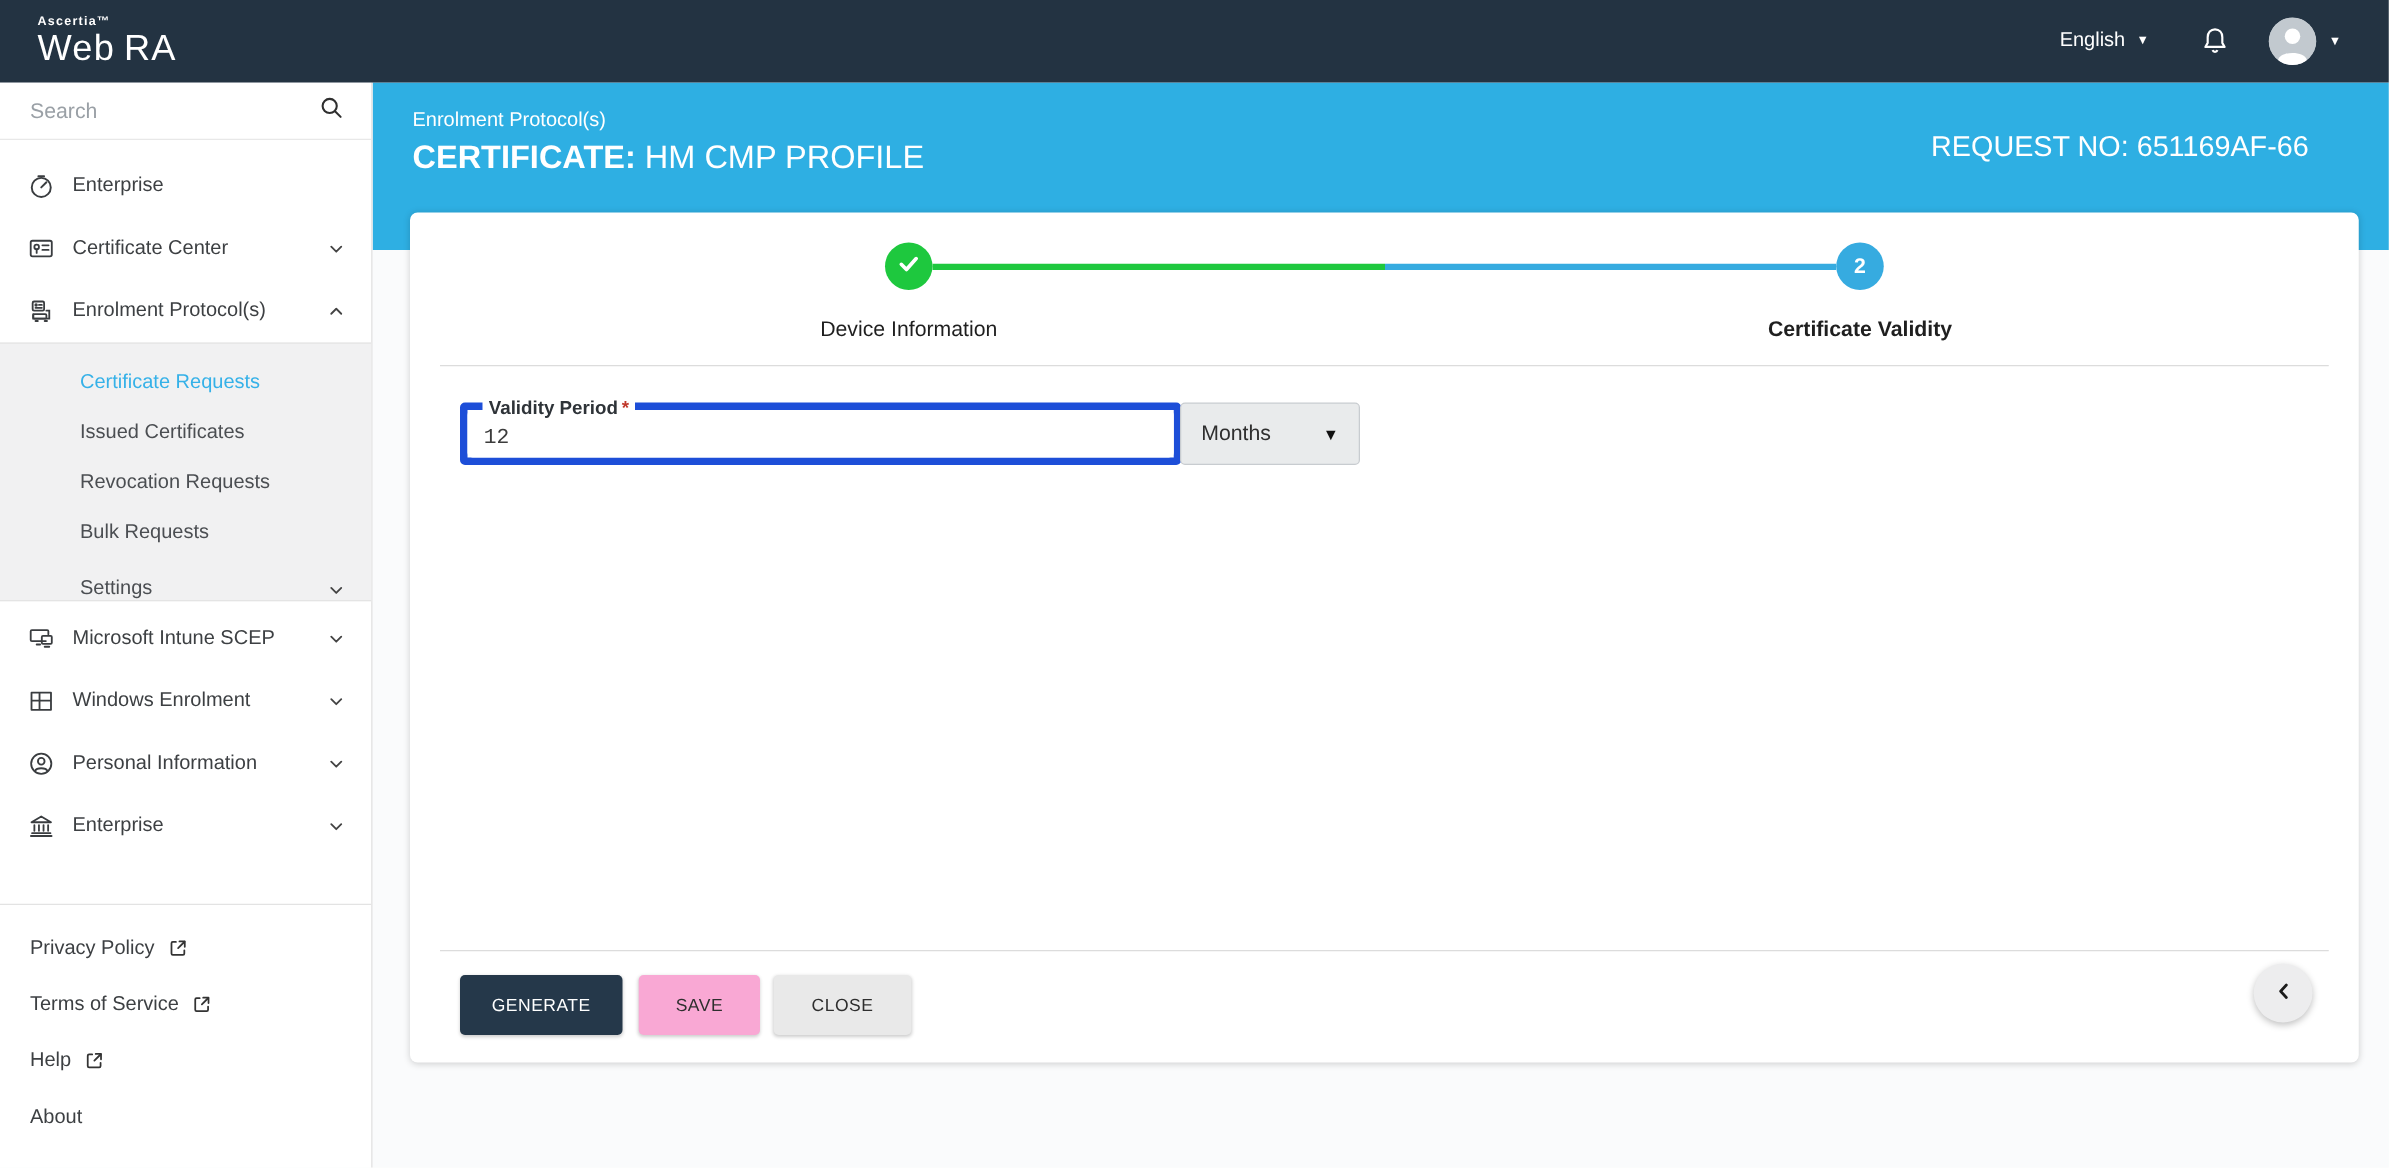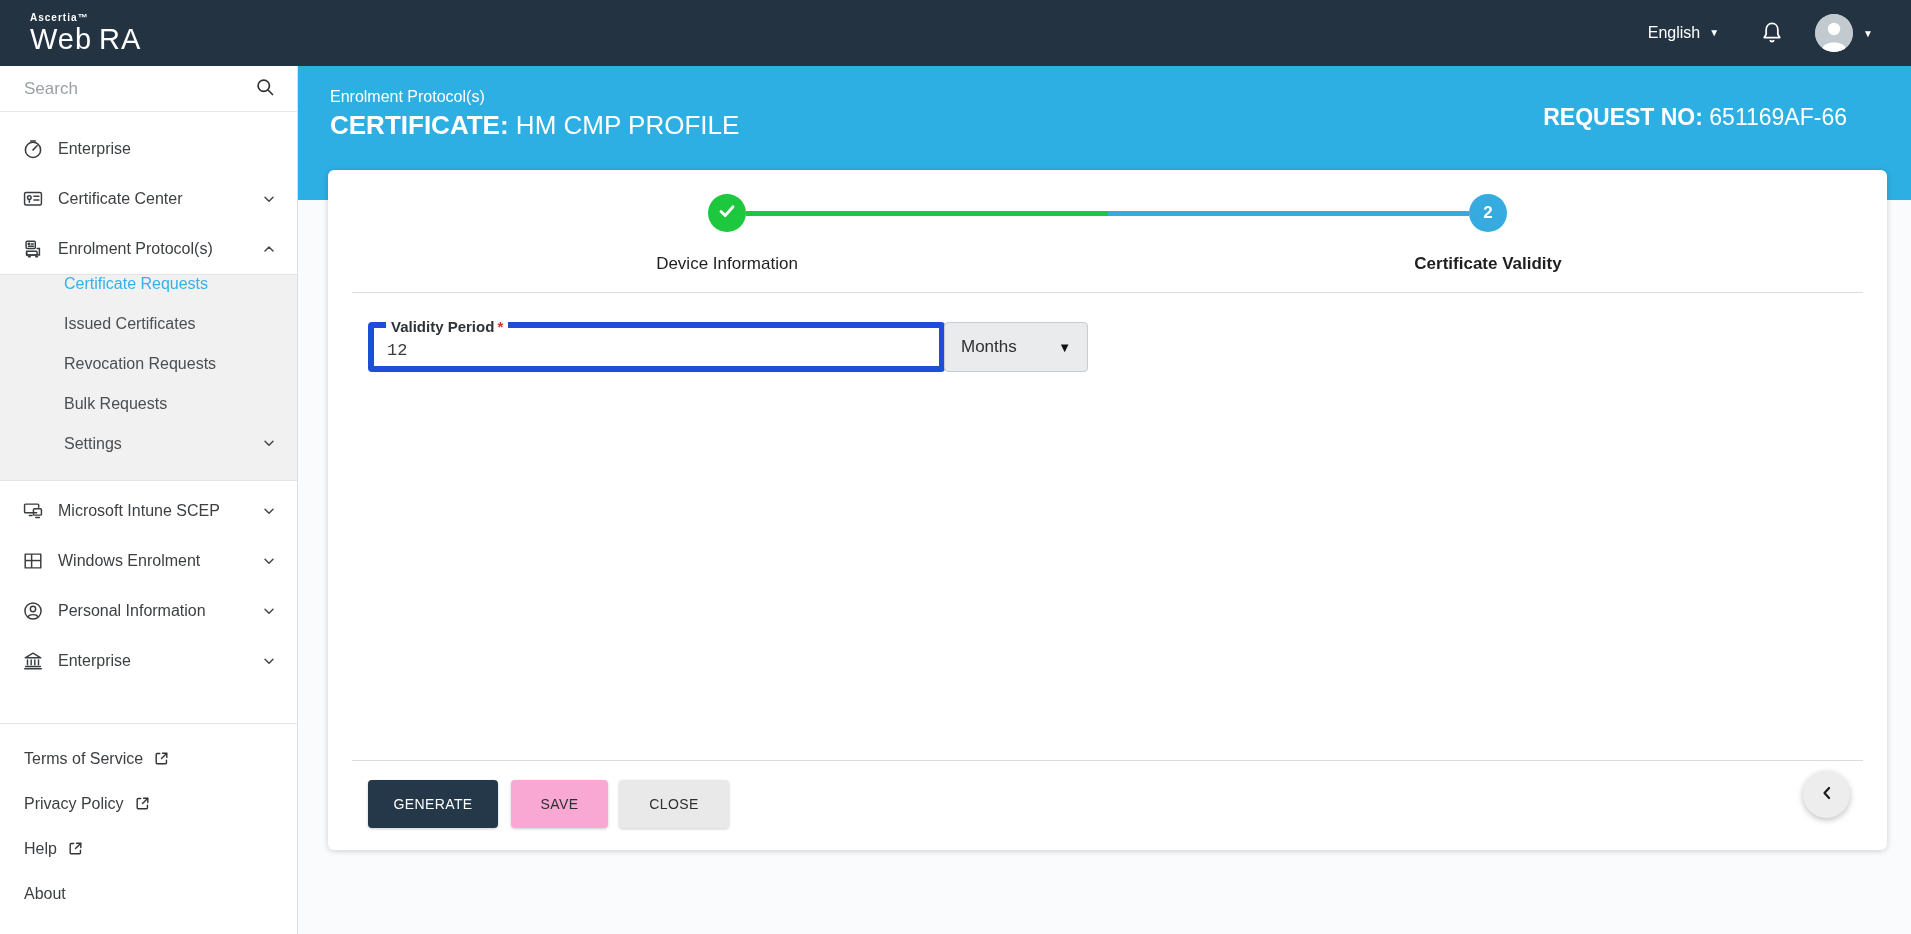--- a/index.html
+++ b/index.html
@@ -22,36 +22,36 @@
   .sidebar { position:absolute; left:0; top:66px; width:298px; height:868px; background:#fff; border-right:1px solid #e0e0e0; z-index:20; }
   .search-row { height:46px; display:flex; align-items:center; padding:0 22px 0 24px; border-bottom:1px solid #e8e8e8; }
   .search-input { flex:1; border:none; outline:none; font-size:17px; color:#444; font-family:"Liberation Sans", sans-serif; }
   .search-input::placeholder { color:#9aa0a6; }
   .nav-list { padding-top:12px; }
   .nav-item { height:50px; display:flex; align-items:center; padding:0 20px 0 22px; cursor:pointer; color:#3d4043; }
   .nav-item .ic { width:22px; height:22px; margin-right:14px; color:#3a3d40; flex:none; }
   .nav-item .lbl { font-size:16px; flex:1; white-space:nowrap; }
   .nav-item .chev { width:16px; height:16px; color:#444; flex:none; }
   .submenu { background:#f1f1f2; border-top:1px solid #e4e4e4; border-bottom:1px solid #e4e4e4; margin-bottom:5px; }
-  .sub-item { height:40px; display:flex; align-items:flex-start; padding:0 20px 0 64px; font-size:16px; color:#4b4e52; cursor:pointer; }
+  .sub-item { height:40px; display:flex; align-items:flex-end; padding:0 20px 0 64px; font-size:16px; color:#4b4e52; cursor:pointer; }
   .sub-item.active { color:#35b1e8; }
   .sub-item.settings { height:45px; }
   .sub-item .lbl { flex:1; }
   .sidebar-footer { position:absolute; left:0; top:657px; width:100%; border-top:1px solid #e3e3e3; padding-top:12px; }
   .foot-link { height:45px; display:flex; align-items:center; padding:0 24px; font-size:16px; color:#3d4043; cursor:pointer; gap:10px; }
   .foot-link .ext { width:17px; height:17px; color:#333; }
 
   
   .band { position:absolute; left:298px; top:66px; width:1613px; height:134px; background:#2eafe3; z-index:1; }
   .band-left { position:absolute; left:32px; top:22px; color:#fff; }
   .breadcrumb { font-size:16px; }
   .band-title { margin-top:4px; font-size:26px; font-weight:400; }
   .band-title b { font-weight:700; }
   .request { position:absolute; right:64px; top:38px; color:#fff; font-size:23px; }
-  .request b { font-weight:700; }
+  .request b { font-weight:400; }
 
   
   .card { position:absolute; left:328px; top:170px; width:1559px; height:680px; background:#fff; border-radius:6px; box-shadow:0 1px 6px rgba(0,0,0,.18); z-index:10; }
 
   
   .step-line { position:absolute; top:41px; height:5px; }
   .step-line.seg-green { left:418px; width:362px; background:#1ec83e; }
   .step-line.seg-blue { left:780px; width:361px; background:#36abe0; }
   .step-circle { position:absolute; top:24px; width:38px; height:38px; border-radius:50%; display:flex; align-items:center; justify-content:center; cursor:pointer; }
   .step-circle.done { left:380px; background:#1ec83e; }
@@ -264,31 +264,31 @@
       <span class="chev">
         <svg viewBox="0 0 24 24" fill="none" stroke="currentColor" stroke-width="2.2" stroke-linecap="round" stroke-linejoin="round">
             <polyline points="6,9.5 12,15.5 18,9.5"></polyline>
           </svg>
       </span>
     </div>
   </div>
 
   <div class="sidebar-footer">
     <div class="foot-link">
-      <span>Terms of Service</span>
+      <span>Privacy Policy</span>
       <span class="ext">
         <svg viewBox="0 0 24 24" fill="none" stroke="currentColor" stroke-width="2" stroke-linecap="round" stroke-linejoin="round">
           <path d="M9.5 5 H6 C5 5 4.5 5.6 4.5 6.5 V18 C4.5 18.9 5 19.5 6 19.5 H17.5 C18.4 19.5 19 18.9 19 18 V14.5"></path>
           <polyline points="13.5,4.5 19.5,4.5 19.5,10.5"></polyline>
             <line x1="19.2" y1="4.8" x2="12" y2="12"></line>
         </svg>
       </span>
     </div>
     <div class="foot-link">
-      <span>Privacy Policy</span>
+      <span>Terms of Service</span>
       <span class="ext">
         <svg viewBox="0 0 24 24" fill="none" stroke="currentColor" stroke-width="2" stroke-linecap="round" stroke-linejoin="round">
           <path d="M9.5 5 H6 C5 5 4.5 5.6 4.5 6.5 V18 C4.5 18.9 5 19.5 6 19.5 H17.5 C18.4 19.5 19 18.9 19 18 V14.5"></path>
           <polyline points="13.5,4.5 19.5,4.5 19.5,10.5"></polyline>
             <line x1="19.2" y1="4.8" x2="12" y2="12"></line>
         </svg>
       </span>
     </div>
     <div class="foot-link">
       <span>Help</span>

